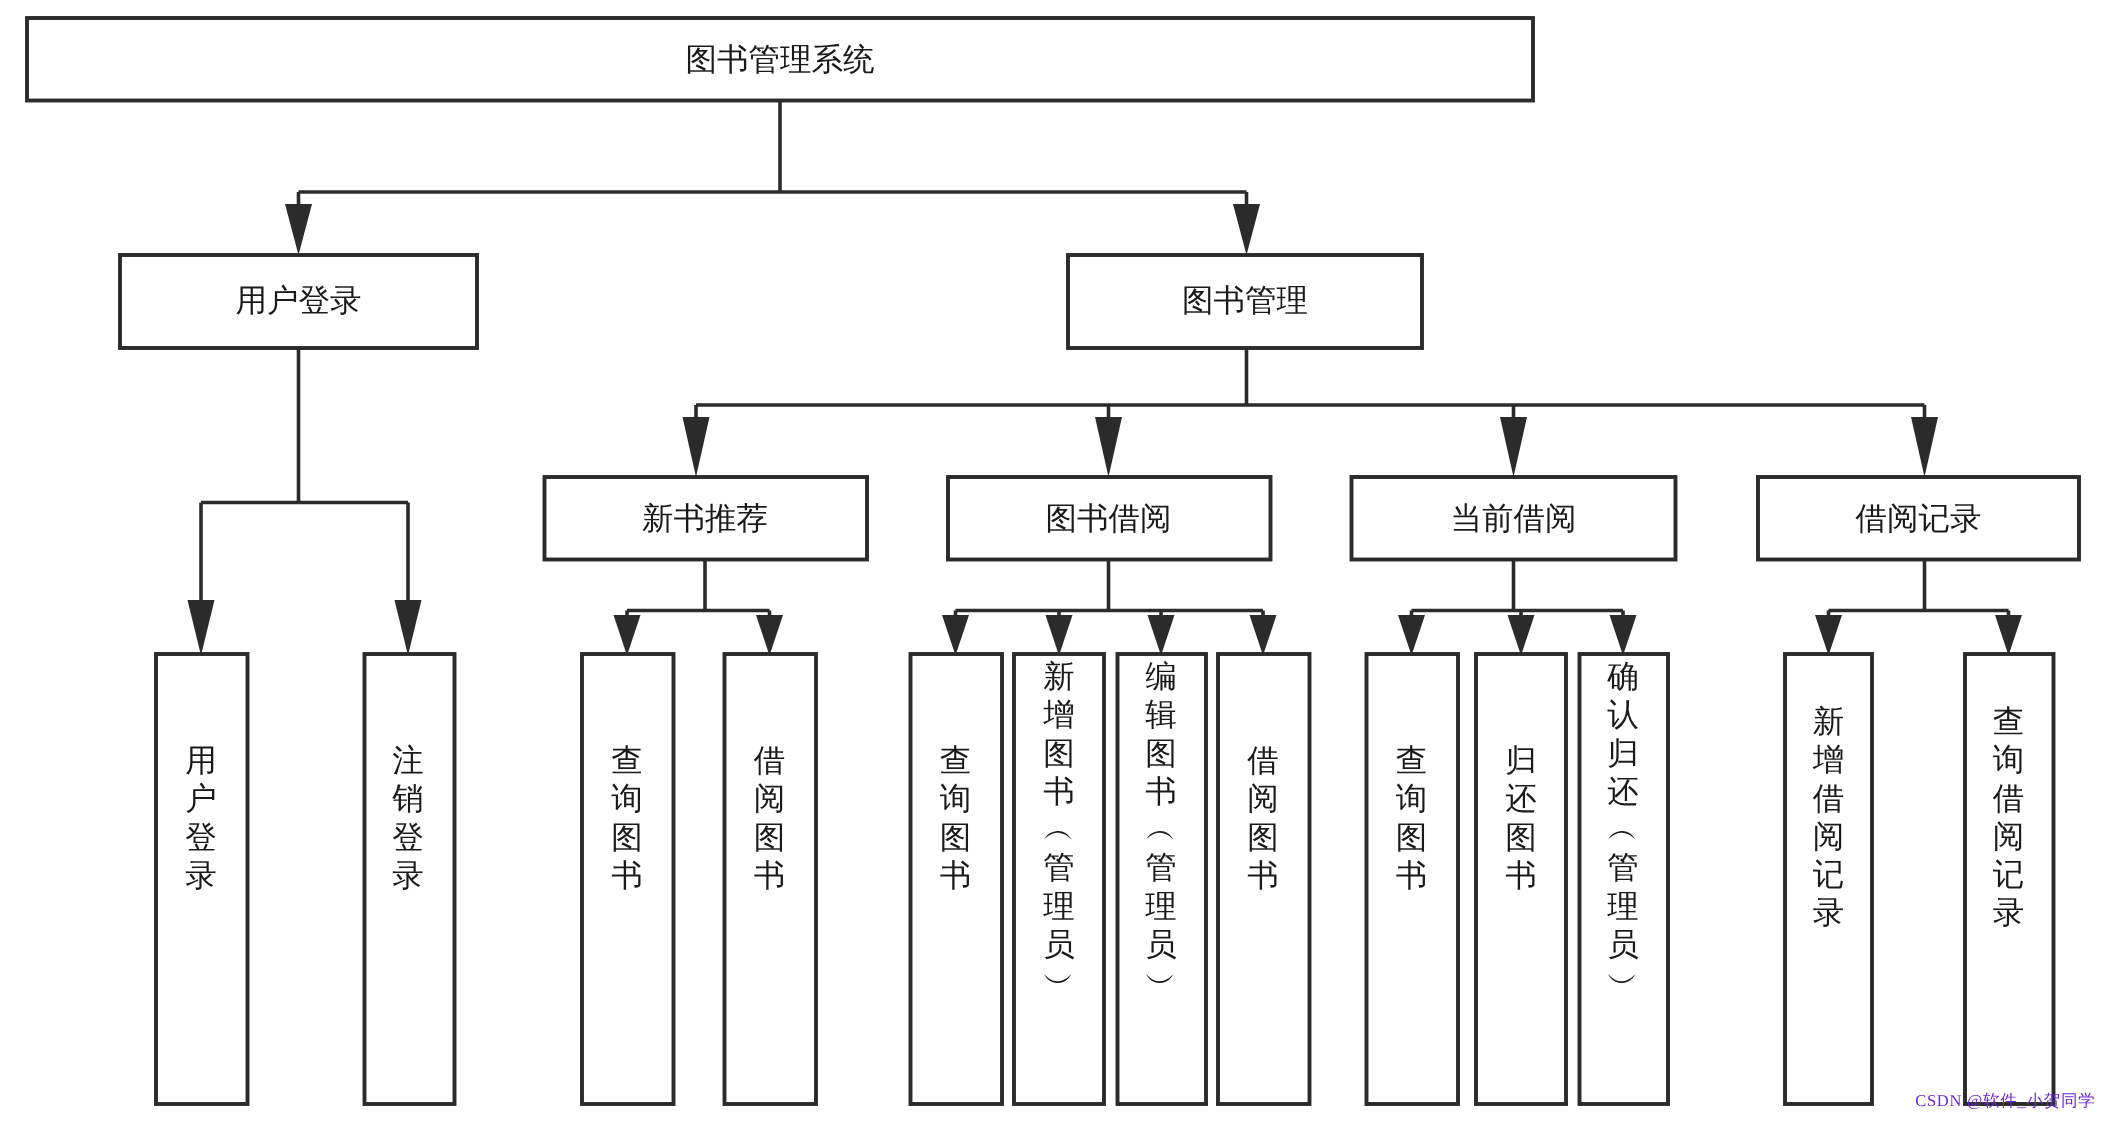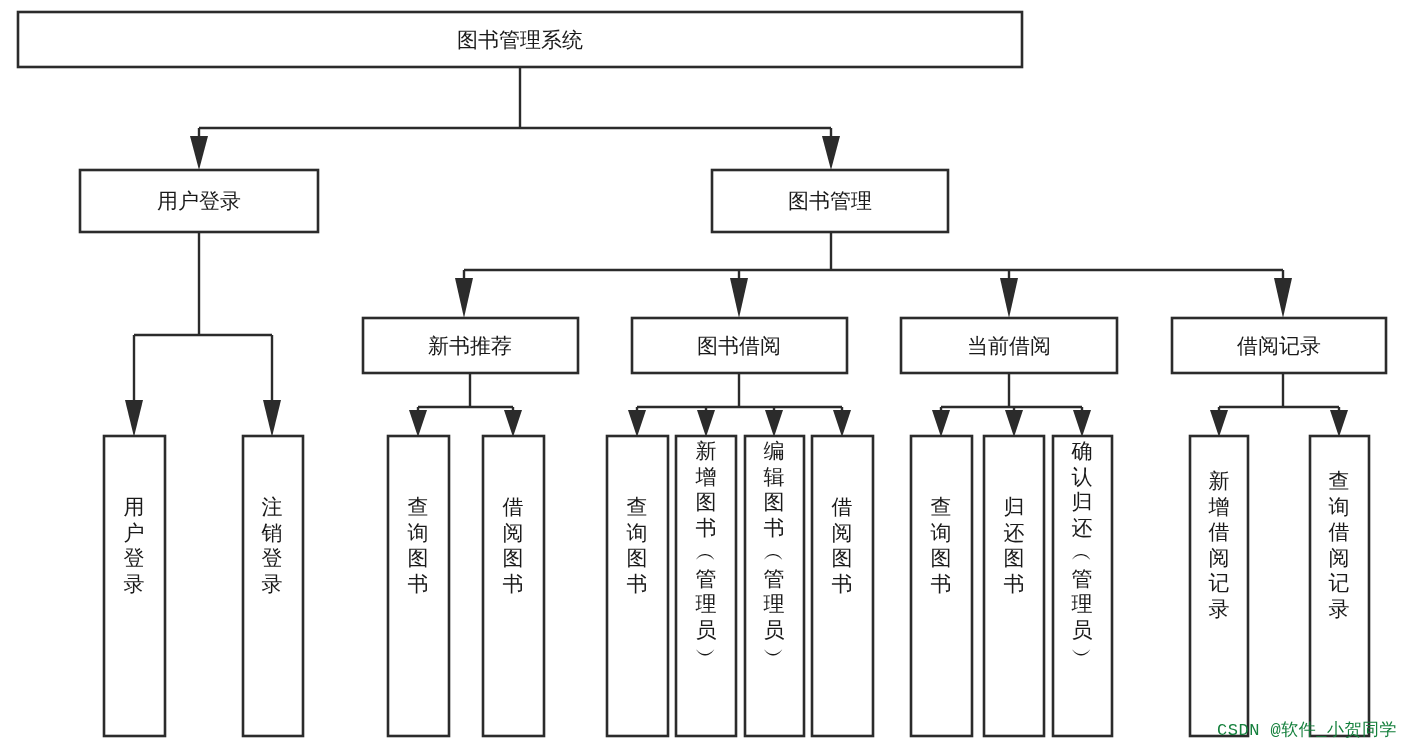--- a/index.html
+++ b/index.html
@@ -52,23 +52,23 @@
   .box-label-v {
     font-family: "Liberation Sans", "DejaVu Sans", sans-serif;
     font-size: 21px;
     fill: #1a1a1a;
     text-anchor: middle;
   }
   .watermark {
     position: absolute;
     right: 8px;
     bottom: 6px;
-    font-family: Liberation Mono, monospace;
-    font-size: 17px;
-    color: #15803d;
+    font-family: Liberation Serif, serif;
+    font-size: 11px;
+    color: #6d28d9;
     letter-spacing: 0.5px;
     white-space: nowrap;
     user-select: none;
   }
 </style>
 </head>
 <body>
 
 <div id="diagram-root">
 

